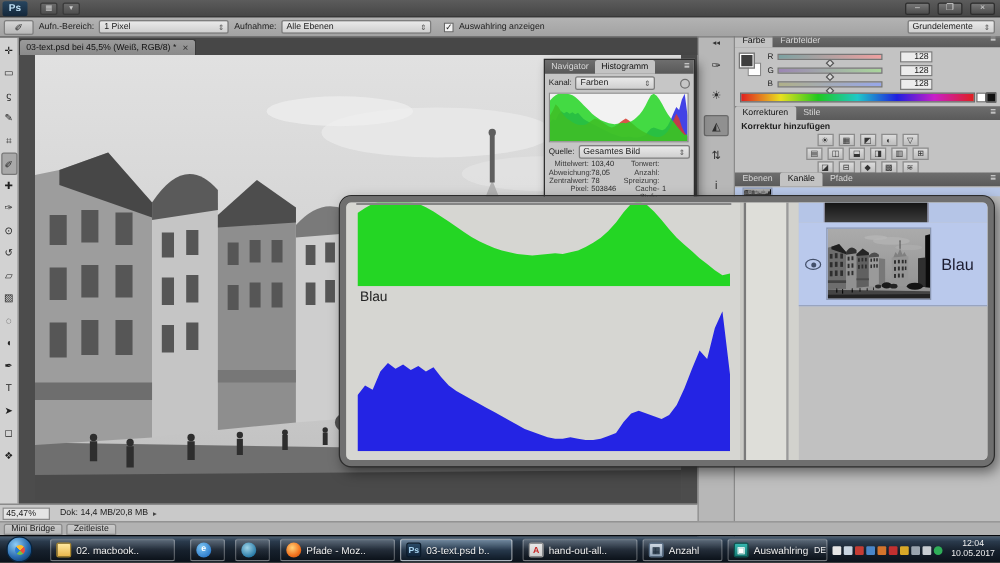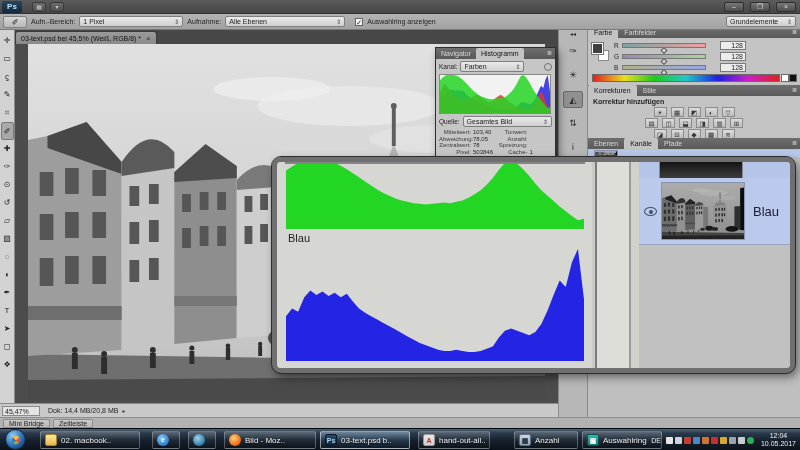--- a/index.html
+++ b/index.html
@@ -559,27 +559,27 @@
           <div class="tblabel">02. macbook..</div>
         </div>
         <div class="tbtn" style="left: 152px; width: 28px;">
           <div class="tbicon ic-ie">e</div>
         </div>
         <div class="tbtn" style="left: 188px; width: 28px;">
           <div class="tbicon ic-globe"></div>
         </div>
         <div class="tbtn" style="left: 224px; width: 92px;">
           <div class="tbicon ic-firefox"></div>
-          <div class="tblabel">Bild - Moz..</div>
+          <div class="tblabel">Pfade - Moz..</div>
         </div>
         <div class="tbtn active" style="left: 320px; width: 90px;">
           <div class="tbicon ic-ps">Ps</div>
           <div class="tblabel">03-text.psd b..</div>
         </div>
-        <div class="tbtn" style="left: 418px; width: 72px;">
+        <div class="tbtn" style="left: 418px; width: 92px;">
           <div class="tbicon ic-pdf">A</div>
           <div class="tblabel">hand-out-all..</div>
         </div>
         <div class="tbtn" style="left: 514px; width: 64px;">
           <div class="tbicon ic-calc">▦</div>
           <div class="tblabel">Anzahl</div>
         </div>
         <div class="tbtn" style="left: 582px; width: 80px;">
           <div class="tbicon ic-lightscreen">▣</div>
           <div class="tblabel">Auswahlring</div>

